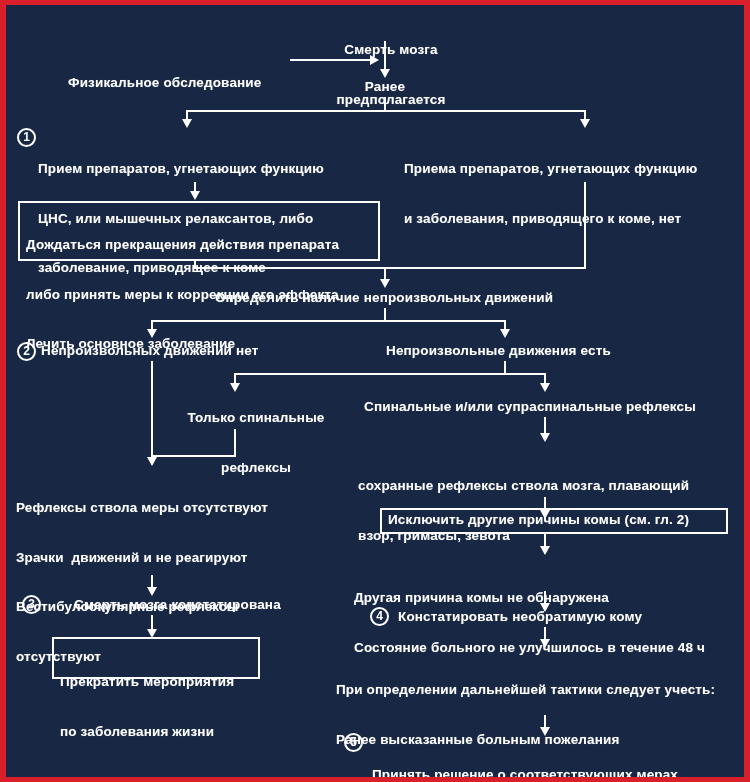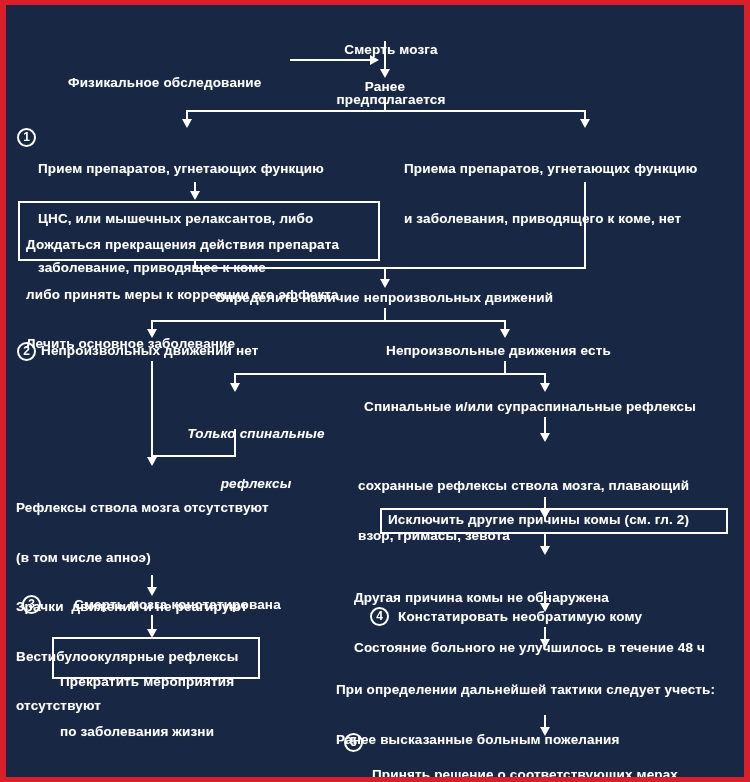--- a/index.html
+++ b/index.html
@@ -155,41 +155,40 @@
     <div class="ln vl" style="left:145px; top:356px; height:100px;"></div>
     <div class="arrow" style="left:141px; top:452px;"></div>
 
     <div class="ln vl" style="left:498px; top:356px; height:14px;"></div>
     <div class="ln hl" style="left:228px; top:368px; width:312px;"></div>
     <div class="ln vl" style="left:228px; top:368px; height:12px;"></div>
     <div class="ln vl" style="left:538px; top:368px; height:12px;"></div>
     <div class="arrow" style="left:224px; top:378px;"></div>
     <div class="arrow" style="left:534px; top:378px;"></div>
 
-    <div class="txt ctr" style="left:160px; top:388px; width:180px;font-style:italic;">
+    <div class="txt ctr" style="left:160px; top:372px; width:180px;">
       <div>Только спинальные</div>
       <div>рефлексы</div>
     </div>
 
     <div class="ln vl" style="left:228px; top:424px; height:28px;"></div>
     <div class="ln hl" style="left:145px; top:450px; width:85px;"></div>
 
     <div class="txt" style="left:358px; top:394px; width:385px;">Спинальные и/или супраспинальные рефлексы</div>
 
     <div class="ln vl" style="left:538px; top:412px; height:18px;"></div>
     <div class="arrow" style="left:534px; top:428px;"></div>
 
     <div class="txt" style="left:352px; top:440px; width:390px;">
       <div>сохранные рефлексы ствола мозга, плавающий</div>
       <div>взор, гримасы, зевота</div>
     </div>
 
     <div class="txt" style="left:10px; top:462px; width:320px;">
-      <div>Рефлексы ствола мозга отсутствуют</div>
-      <div>(в том числе апноэ)</div>
+      <div>Рефлексы ствола меры отсутствуют</div>
       <div>Зрачки  движений и не реагируют</div>
       <div>Вестибулоокулярные рефлексы</div>
       <div>отсутствуют</div>
       
     </div>
 
     <div class="ln vl" style="left:145px; top:570px; height:14px;"></div>
     <div class="arrow" style="left:141px; top:582px;"></div>
 
     <div class="ln vl" style="left:538px; top:492px; height:16px;"></div>

